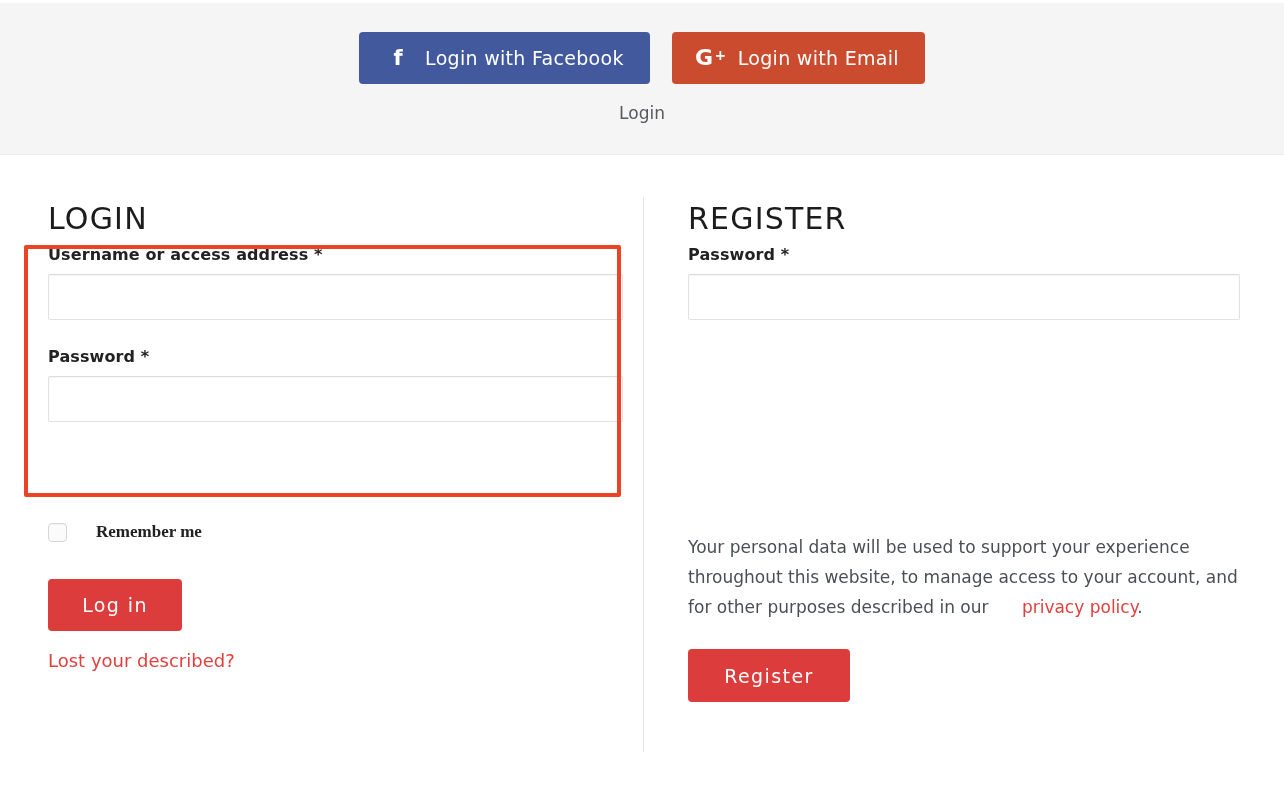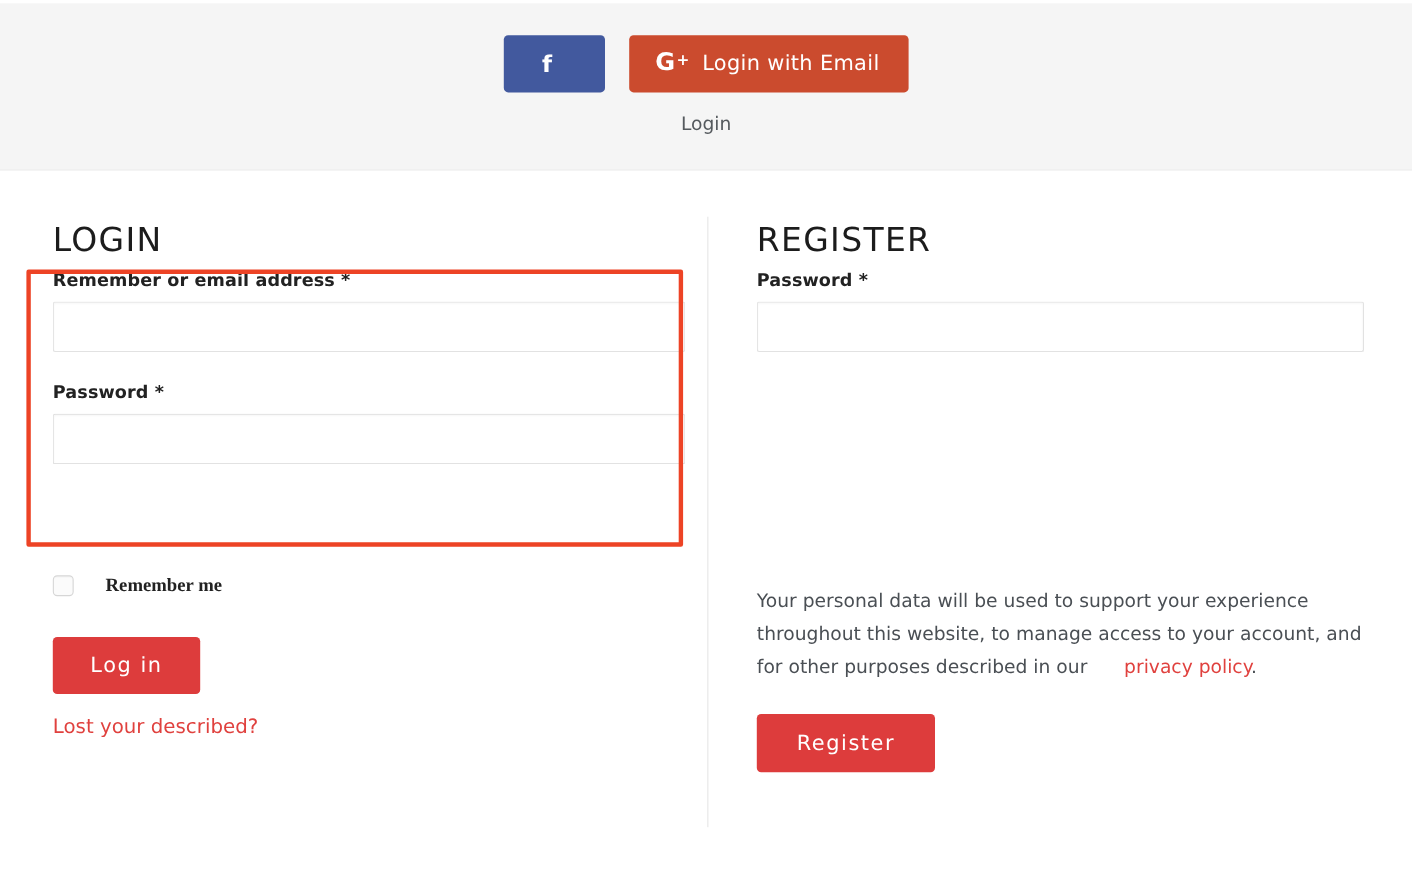--- a/index.html
+++ b/index.html
@@ -274,20 +274,21 @@
 <body>
 
 <div class="page">
 
   <div class="social-band">
 
     <div class="social-row">
 
       <button class="social-btn fb-btn">
         <span class="sb-icon">f</span>
+        <span>Login with Facebook</span>
       </button>
 
       <button class="social-btn gg-btn">
         <span class="sb-icon">
           <span class="gplus">
             <span class="g-letter">G</span>
             <span class="g-plus">+</span>
           </span>
         </span>
         <span>Login with Email</span>
@@ -302,21 +303,21 @@
 
     <div class="col-divider"></div>
 
     <div class="col col-login">
 
       <h2 class="col-title">LOGIN</h2>
 
       <div class="login-fields">
 
         <div class="field">
-          <label class="field-label">Remember or email address *</label>
+          <label class="field-label">Username or access address *</label>
           <input class="text-input" type="text" placeholder="" style="">
         </div>
 
         <div class="field">
           <label class="field-label">Password *</label>
           <input class="text-input" type="password" placeholder="" style="">
         </div>
 
       </div>
 

